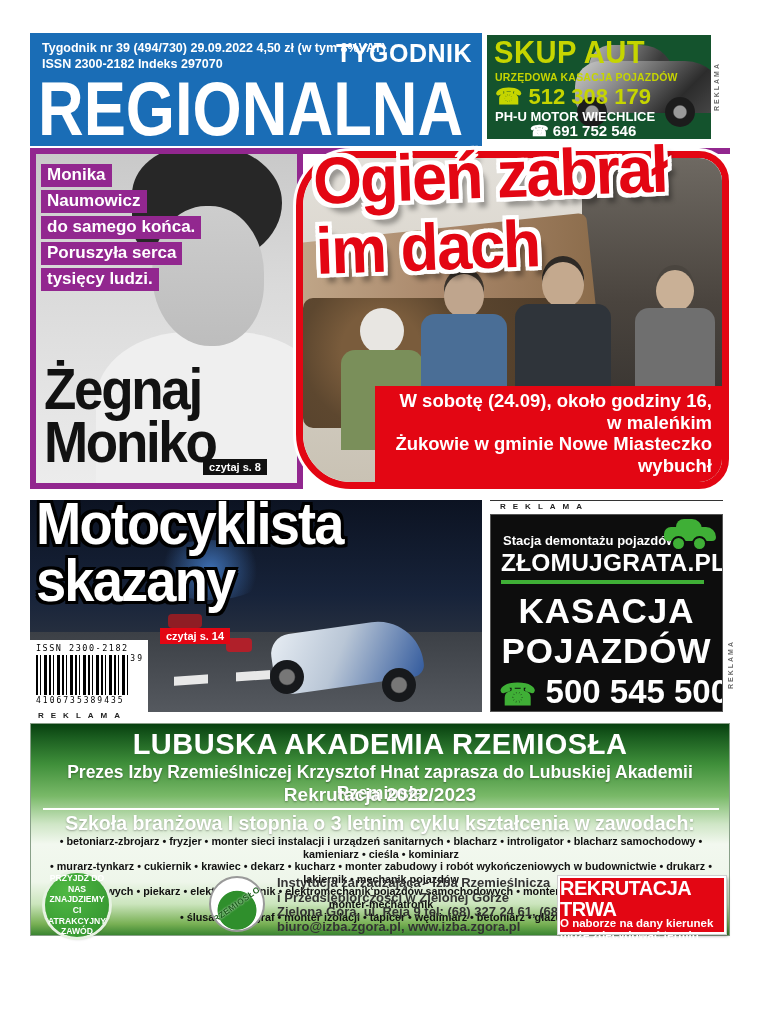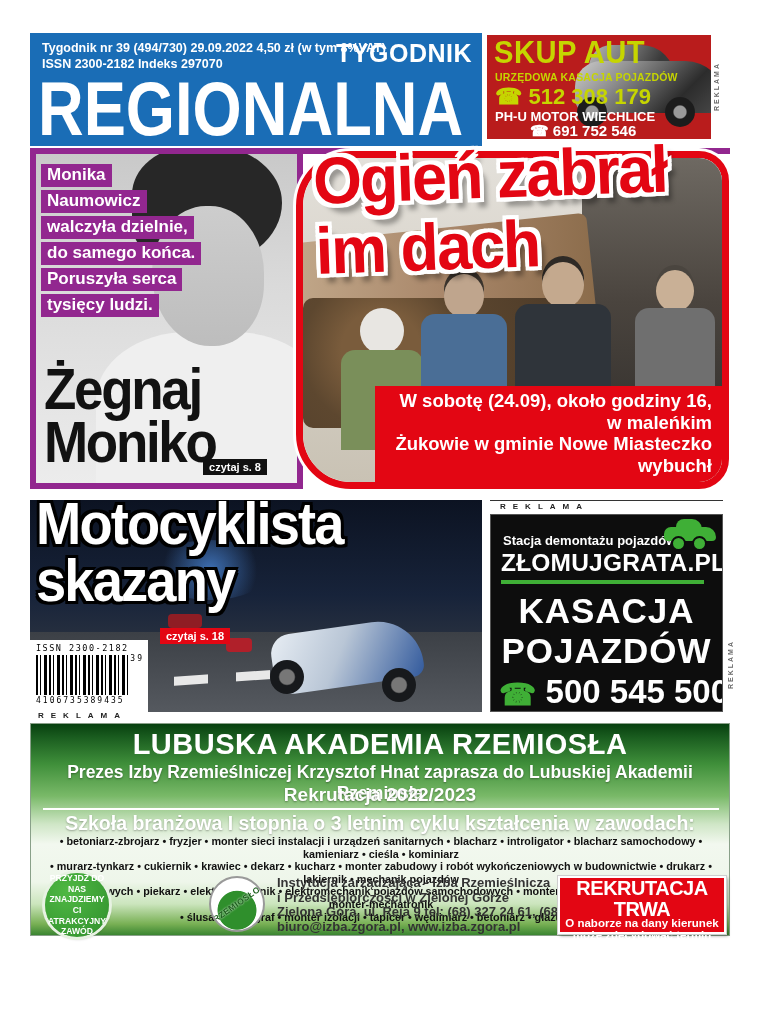--- a/index.html
+++ b/index.html
@@ -9,21 +9,21 @@
 
   
   .masthead{left:30px;top:33px;width:452px;height:113px;background:#1a6db6;color:#fff;}
   .mh-issue{left:12px;top:8px;font-size:12.5px;font-weight:bold;white-space:nowrap;}
   .mh-issn{left:12px;top:24px;font-size:12.5px;font-weight:bold;}
   .mh-tygodnik{right:10px;top:6px;font-size:25px;font-weight:900;letter-spacing:.5px;}
   .mh-title{left:8px;bottom:0px;font-size:62px;font-weight:900;letter-spacing:0px;
             transform:scaleY(1.22) scaleX(1.02);transform-origin:left bottom;line-height:60px;}
 
   
-  .skup{left:487px;top:35px;width:224px;height:104px;background:#b91c1c;overflow:hidden;color:#c6d500;}
+  .skup{left:487px;top:35px;width:224px;height:104px;background:#14532d;overflow:hidden;color:#c6d500;}
   .car-body{position:absolute;right:-14px;top:26px;width:150px;height:52px;border-radius:26px 40px 10px 14px;
             background:linear-gradient(135deg,#cfcfcf 0%,#8e8e8e 30%,#2c2c2c 70%,#4d4d4d 100%);}
   .car-roof{position:absolute;right:36px;top:10px;width:86px;height:34px;border-radius:30px 46px 0 0;
             background:linear-gradient(120deg,#b9b9b9,#3a3a3a 75%);}
   .car-wheel{position:absolute;width:30px;height:30px;border-radius:50%;background:radial-gradient(circle at 50% 50%,#9a9a9a 0 28%,#1c1c1c 34% 100%);}
   .skup-title{left:7px;top:0px;font-size:31px;font-weight:900;letter-spacing:.5px;transform:scaleX(.94);transform-origin:left;}
   .skup-sub{left:8px;top:36px;font-size:10.5px;font-weight:900;letter-spacing:.2px;}
   .skup-ph1{left:8px;top:49px;font-size:22px;font-weight:900;}
   .skup-co{left:8px;top:74px;font-size:13px;font-weight:900;color:#fff;}
   .skup-ph2{left:8px;top:87px;font-size:15px;font-weight:900;color:#fff;margin-left:35px;}
@@ -108,21 +108,21 @@
   .ak-school{left:0;top:88px;width:100%;text-align:center;color:#fff;font-size:19.5px;font-weight:bold;text-shadow:0 1px 2px rgba(0,0,0,.3);}
   .ak-prof{left:6px;top:111px;width:688px;text-align:center;color:#111;font-size:10.8px;line-height:12.6px;font-weight:bold;}
   .ak-badge{left:14px;top:149px;width:64px;height:64px;border-radius:50%;background:radial-gradient(circle at 35% 30%,#4fb843,#2f8f2c);
             color:#fff;font-size:8.6px;font-weight:900;line-height:10.6px;text-align:center;display:flex;align-items:center;justify-content:center;
             box-shadow:0 0 0 3px #e7f2e2,1px 2px 3px rgba(0,0,0,.3);}
   .ak-logo{left:178px;top:152px;width:56px;height:56px;border-radius:50%;background:radial-gradient(circle at 50% 62%,#2f8f2c 0 46%,#fff 48% 100%);
            border:2px solid #999;box-sizing:border-box;display:flex;align-items:center;justify-content:center;overflow:hidden;}
   .ak-logo span{color:#1c5e1c;font-size:8.5px;font-weight:900;transform:rotate(-35deg);letter-spacing:.5px;text-shadow:0 0 2px #fff;}
   .ak-org{left:246px;top:152px;color:#333;font-size:13px;line-height:14.5px;font-weight:bold;}
   .ak-red{left:527px;top:152px;width:168px;height:58px;background:#e30613;border:2px solid #fff;outline:1px solid #cfcfcf;
-          box-shadow:2px 2px 3px rgba(0,0,0,.35);color:#fff;text-align:center;box-sizing:border-box;}
+          box-shadow:2px 2px 3px rgba(0,0,0,.35);color:#fff;box-sizing:border-box;}
   .ak-red-title{font-size:20px;font-weight:900;line-height:20px;letter-spacing:-.5px;transform:scaleY(1.05);}
   .ak-red-line{font-size:11.5px;line-height:11.5px;font-weight:bold;}
 </style>
 </head>
 <body>
 
 <div id="page">
 
   <div class="abs masthead">
     <div class="abs mh-issue">Tygodnik nr 39  (494/730)  29.09.2022  4,50 zł (w tym 8%VAT)</div>
@@ -148,21 +148,20 @@
 
   <div class="abs monika">
     <div class="m-photo">
       <div class="m-body"></div>
       <div class="m-hair"></div>
       <div class="m-face"></div>
     </div>
     <div class="abs m-labels">
       <span class="m-label">Monika</span>
       <span class="m-label">Naumowicz</span>
-      <span class="m-label">walczyła dzielnie,</span>
       <span class="m-label">do samego końca.</span>
       <span class="m-label">Poruszyła serca</span>
       <span class="m-label">tysięcy ludzi.</span>
     </div>
     <div class="abs m-head">
       <div>Żegnaj</div>
       <div>Moniko</div>
     </div>
     <div class="abs read-box" style="right:30px;bottom:8px;">czytaj s. 8</div>
   </div>
@@ -210,21 +209,21 @@
     <div class="mo-dash"></div>
     <div class="mo-debris" style="right:230px;bottom:60px;"></div>
     <div class="mo-debris" style="right:280px;bottom:84px;width:34px;background:#8f1d24;"></div>
     <div class="mo-bike"></div>
     <div class="mo-wheel" style="right:66px;bottom:10px;"></div>
     <div class="mo-wheel" style="right:178px;bottom:18px;"></div>
     <div class="abs mo-head">
       <div>Motocyklista</div>
       <div>skazany</div>
     </div>
-    <div class="abs mo-read">czytaj s. 18</div>
+    <div class="abs mo-read">czytaj s. 14</div>
   </div>
 
   <div class="abs barcode">
     <div class="bc-issn">ISSN 2300-2182</div>
     <div class="bc-bars"></div>
     <div class="bc-num">4106735389435</div>
     <div class="bc-issue">39</div>
   </div>
 
   <div class="abs rek-h" style="left:500px;top:502px;">REKLAMA</div>

